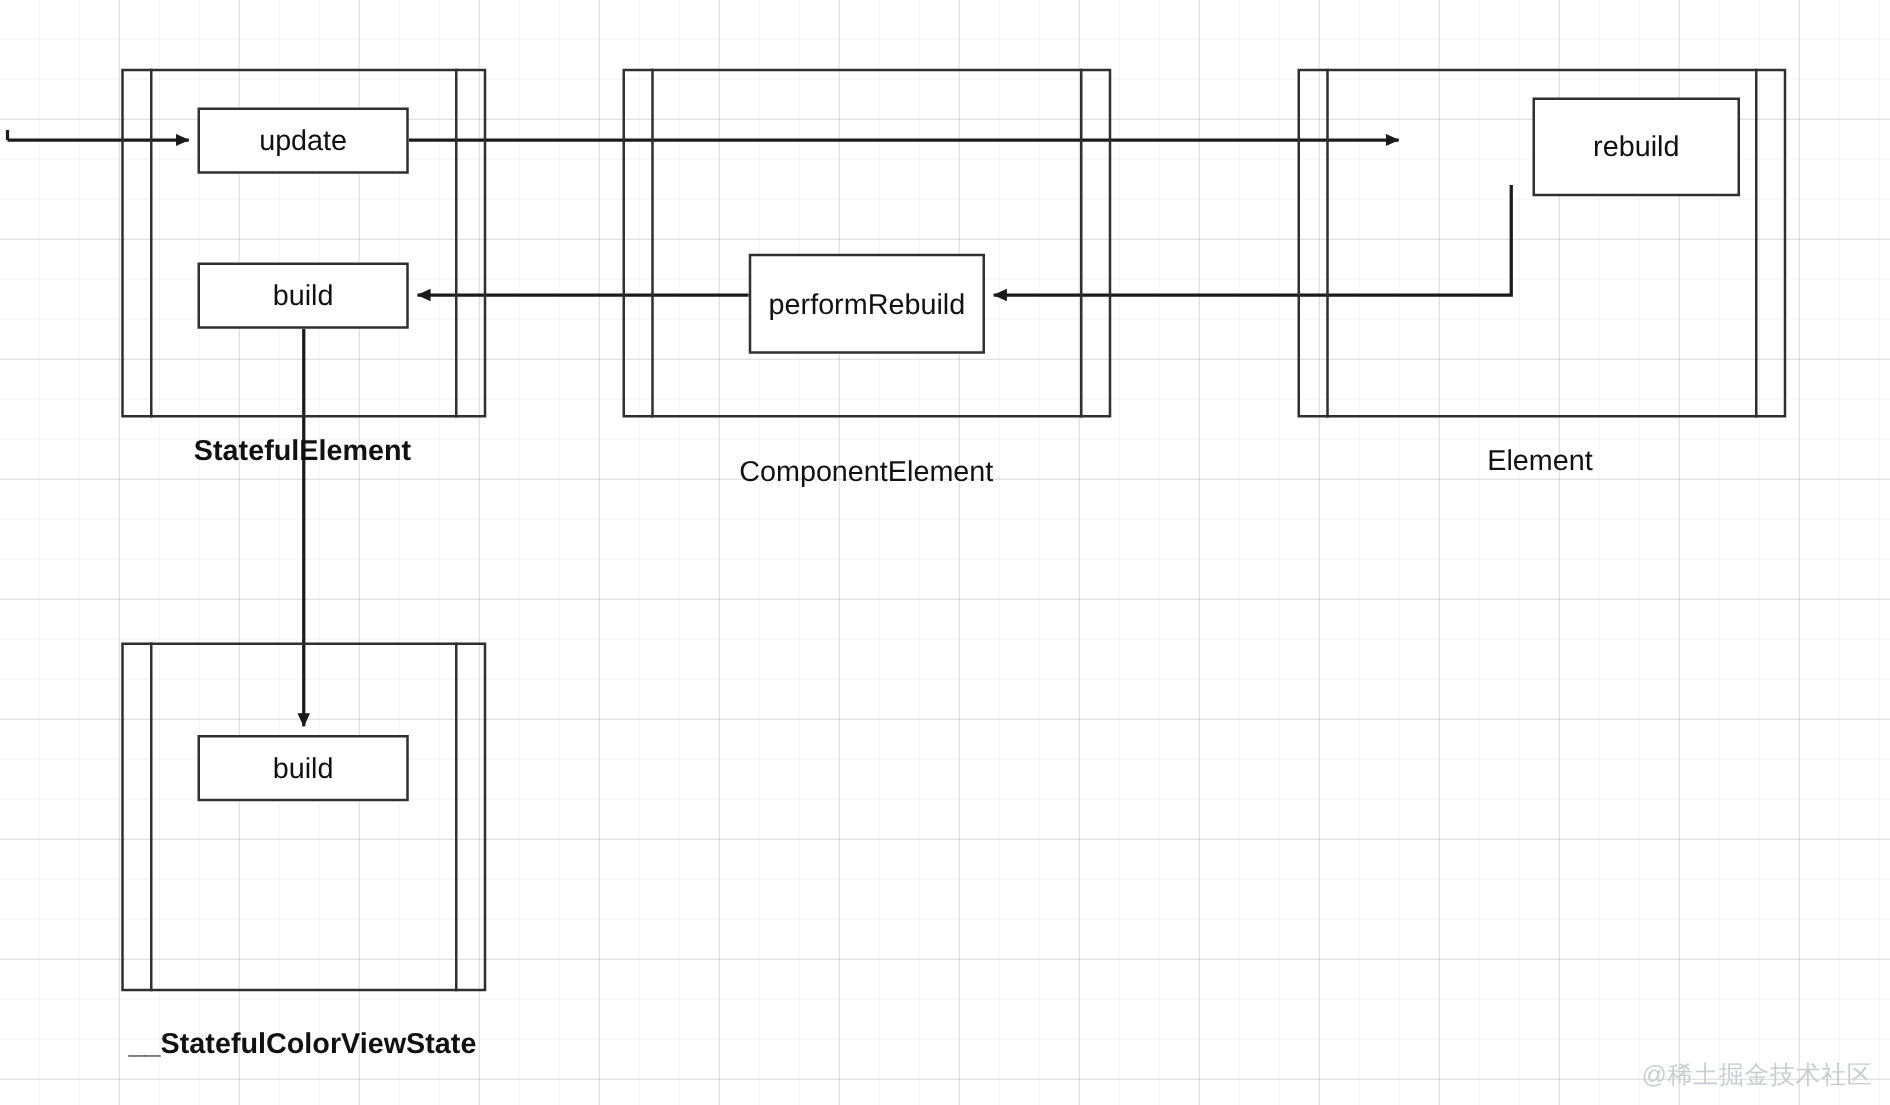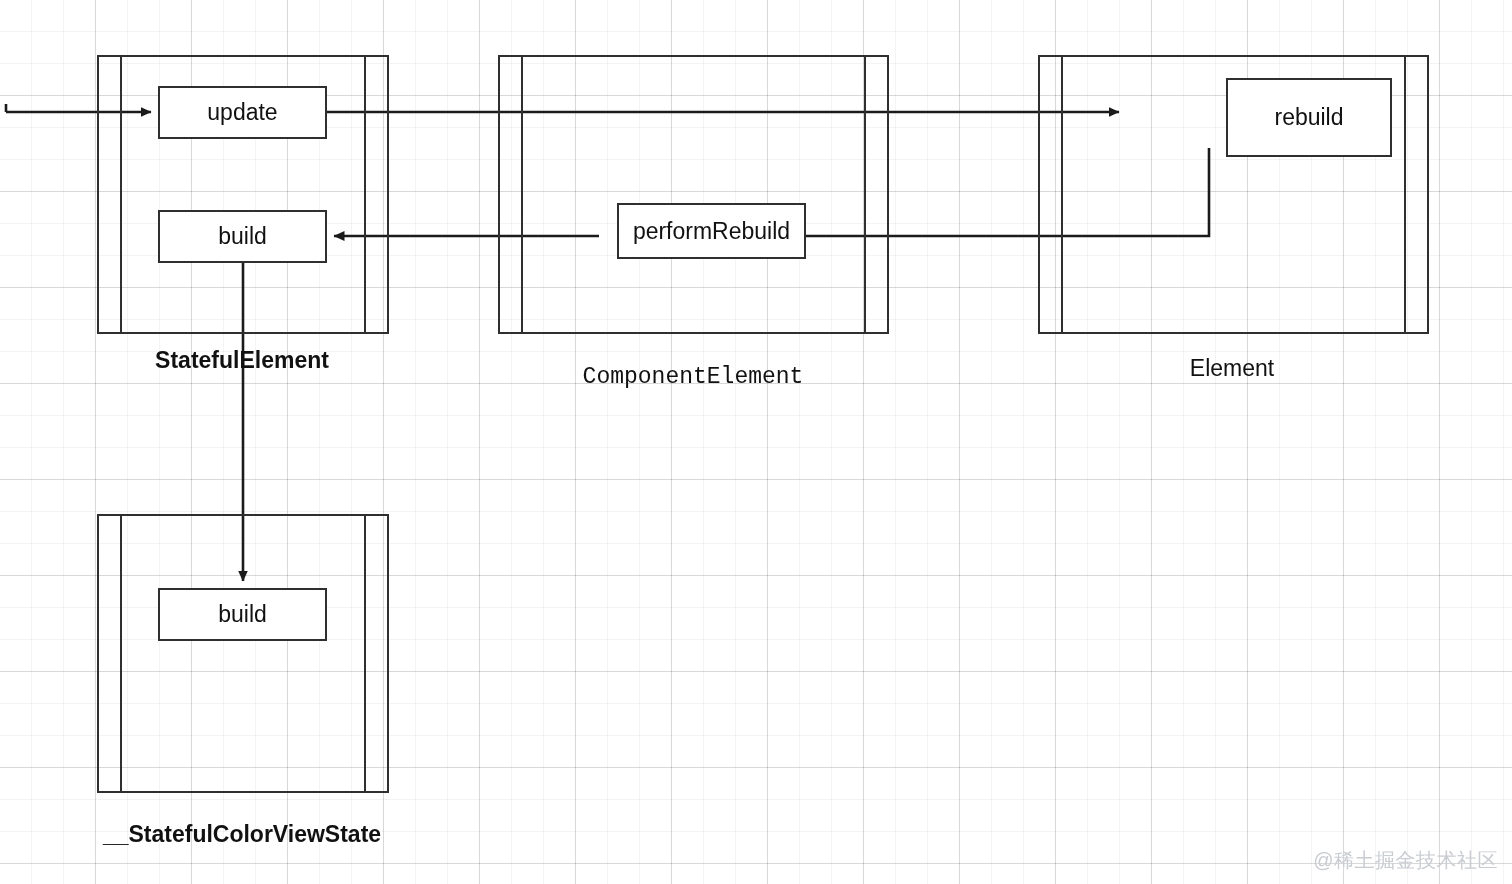--- a/index.html
+++ b/index.html
@@ -157,29 +157,29 @@
 
   <div class="container" style="left:97px; top:514px; width:292px; height:279px;">
     <div class="rail left"></div>
     <div class="rail right"></div>
   </div>
 
   <div class="node" style="left:158px; top:86px; width:169px; height:53px;">update</div>
 
   <div class="node" style="left:158px; top:210px; width:169px; height:53px;">build</div>
 
-  <div class="node" style="left:617px; top:203px; width:189px; height:56px;">performRebuild</div>
+  <div class="node" style="left:599px; top:203px; width:189px; height:80px;">performRebuild</div>
 
   <div class="node" style="left:1190px; top:78px; width:166px; height:79px;margin-left:36px;">rebuild</div>
 
   <div class="node" style="left:158px; top:588px; width:169px; height:53px;">build</div>
 
   <div class="caption" style="left:242px; top:349px;font-weight:bold;">StatefulElement</div>
 
-  <div class="caption" style="left:693px; top:366px;font-family:Liberation Mono, monospace;">ComponentElement</div>
+  <div class="caption" style="left:693px; top:366px;">ComponentElement</div>
 
   <div class="caption" style="left:1232px; top:357px;">Element</div>
 
   <div class="caption" style="left:242px; top:823px;font-weight:bold;">__StatefulColorViewState</div>
 
   <div class="watermark">@稀土掘金技术社区</div>
 
 </div>
 
 </body></html>

